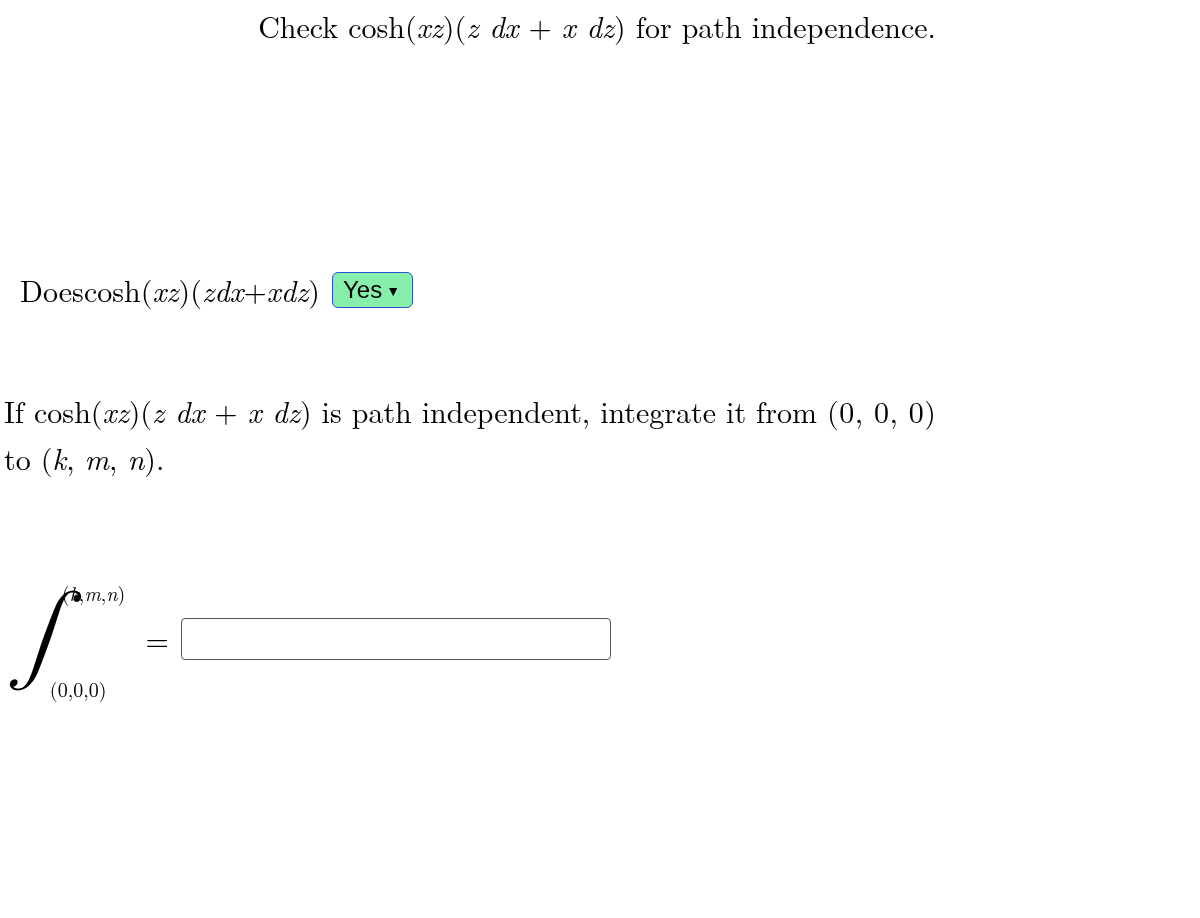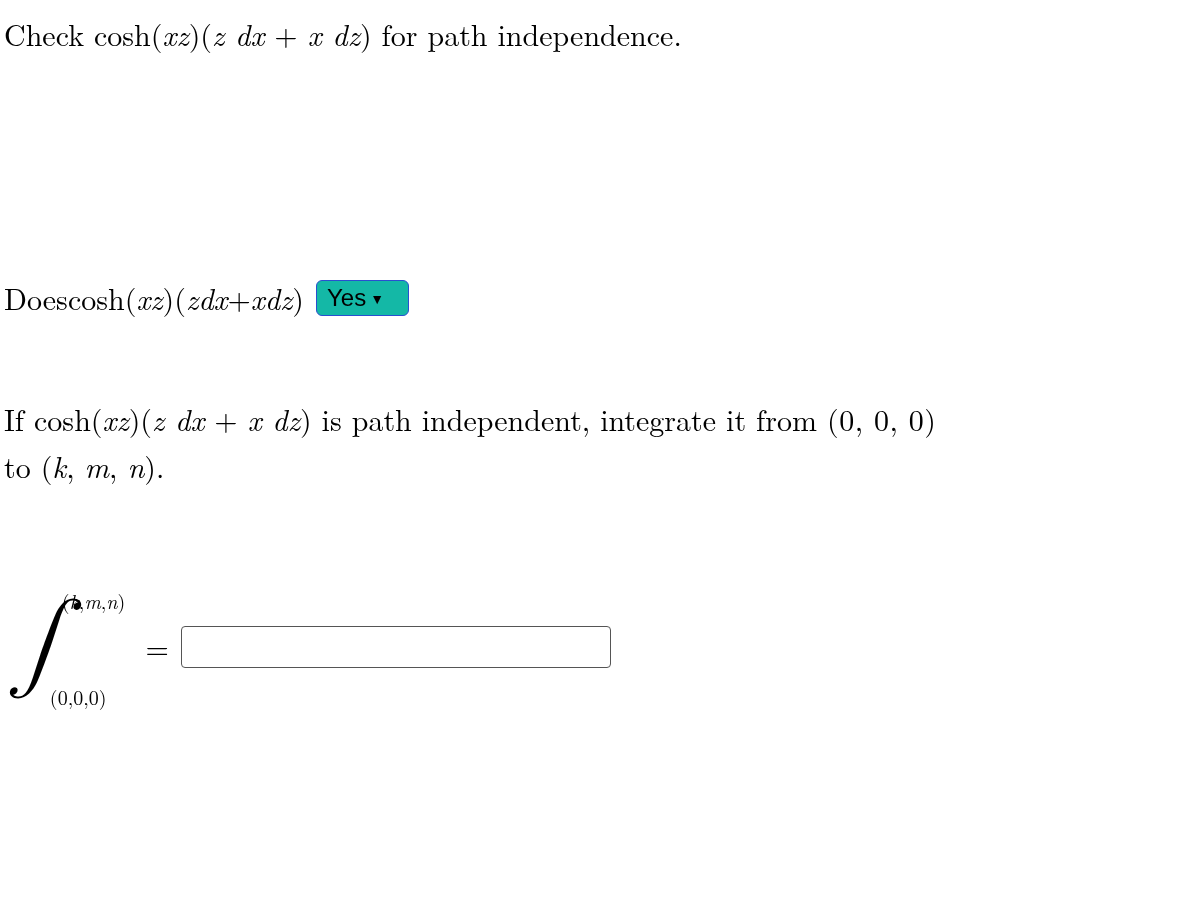--- a/index.html
+++ b/index.html
@@ -10,42 +10,42 @@
     background: #fff;
     font-family: "Latin Modern Roman", "Computer Modern", "CMU Serif", Georgia, "Times New Roman", serif;
     font-size: 30px;
     color: #000;
     line-height: 1.2;
   }
   .page {
     padding: 8px 10px 10px 4px;
     box-sizing: border-box;
   }
-  .block1 { margin-top: 8px; }
-  .block2 { margin-top: 228px; display: flex; align-items: center; flex-wrap: wrap; }
+  .block1 { margin-top: 0; text-align: center; }
+  .block2 { margin-top: 228px; display: flex; align-items: center; flex-wrap: wrap; margin-left: 16px; }
   .block3 { margin-top: 80px; line-height: 1.55; }
   .block4 { margin-top: 110px; display: flex; align-items: center; }
 
   .mi { font-style: italic; }
   .rm { font-style: normal; }
 
   
   .dropdown {
     display: inline-flex;
     align-items: center;
     border: 1.5px solid #2a4fd0;
     border-radius: 6px;
-    padding: 2px 24px 2px 10px;
+    padding: 2px 12px 2px 10px;
     margin-left: 12px;
     height: 36px;
     box-sizing: border-box;
     font-family: Arial, Helvetica, sans-serif;
     font-size: 24px;
     cursor: pointer;
-    background: #14b8a6;
+    background: #86efac;
     font-style: normal;
   }
   .dropdown .caret {
     margin-left: 4px;
     font-size: 14px;
     position: relative;
     top: 1px;
   }
 
   

